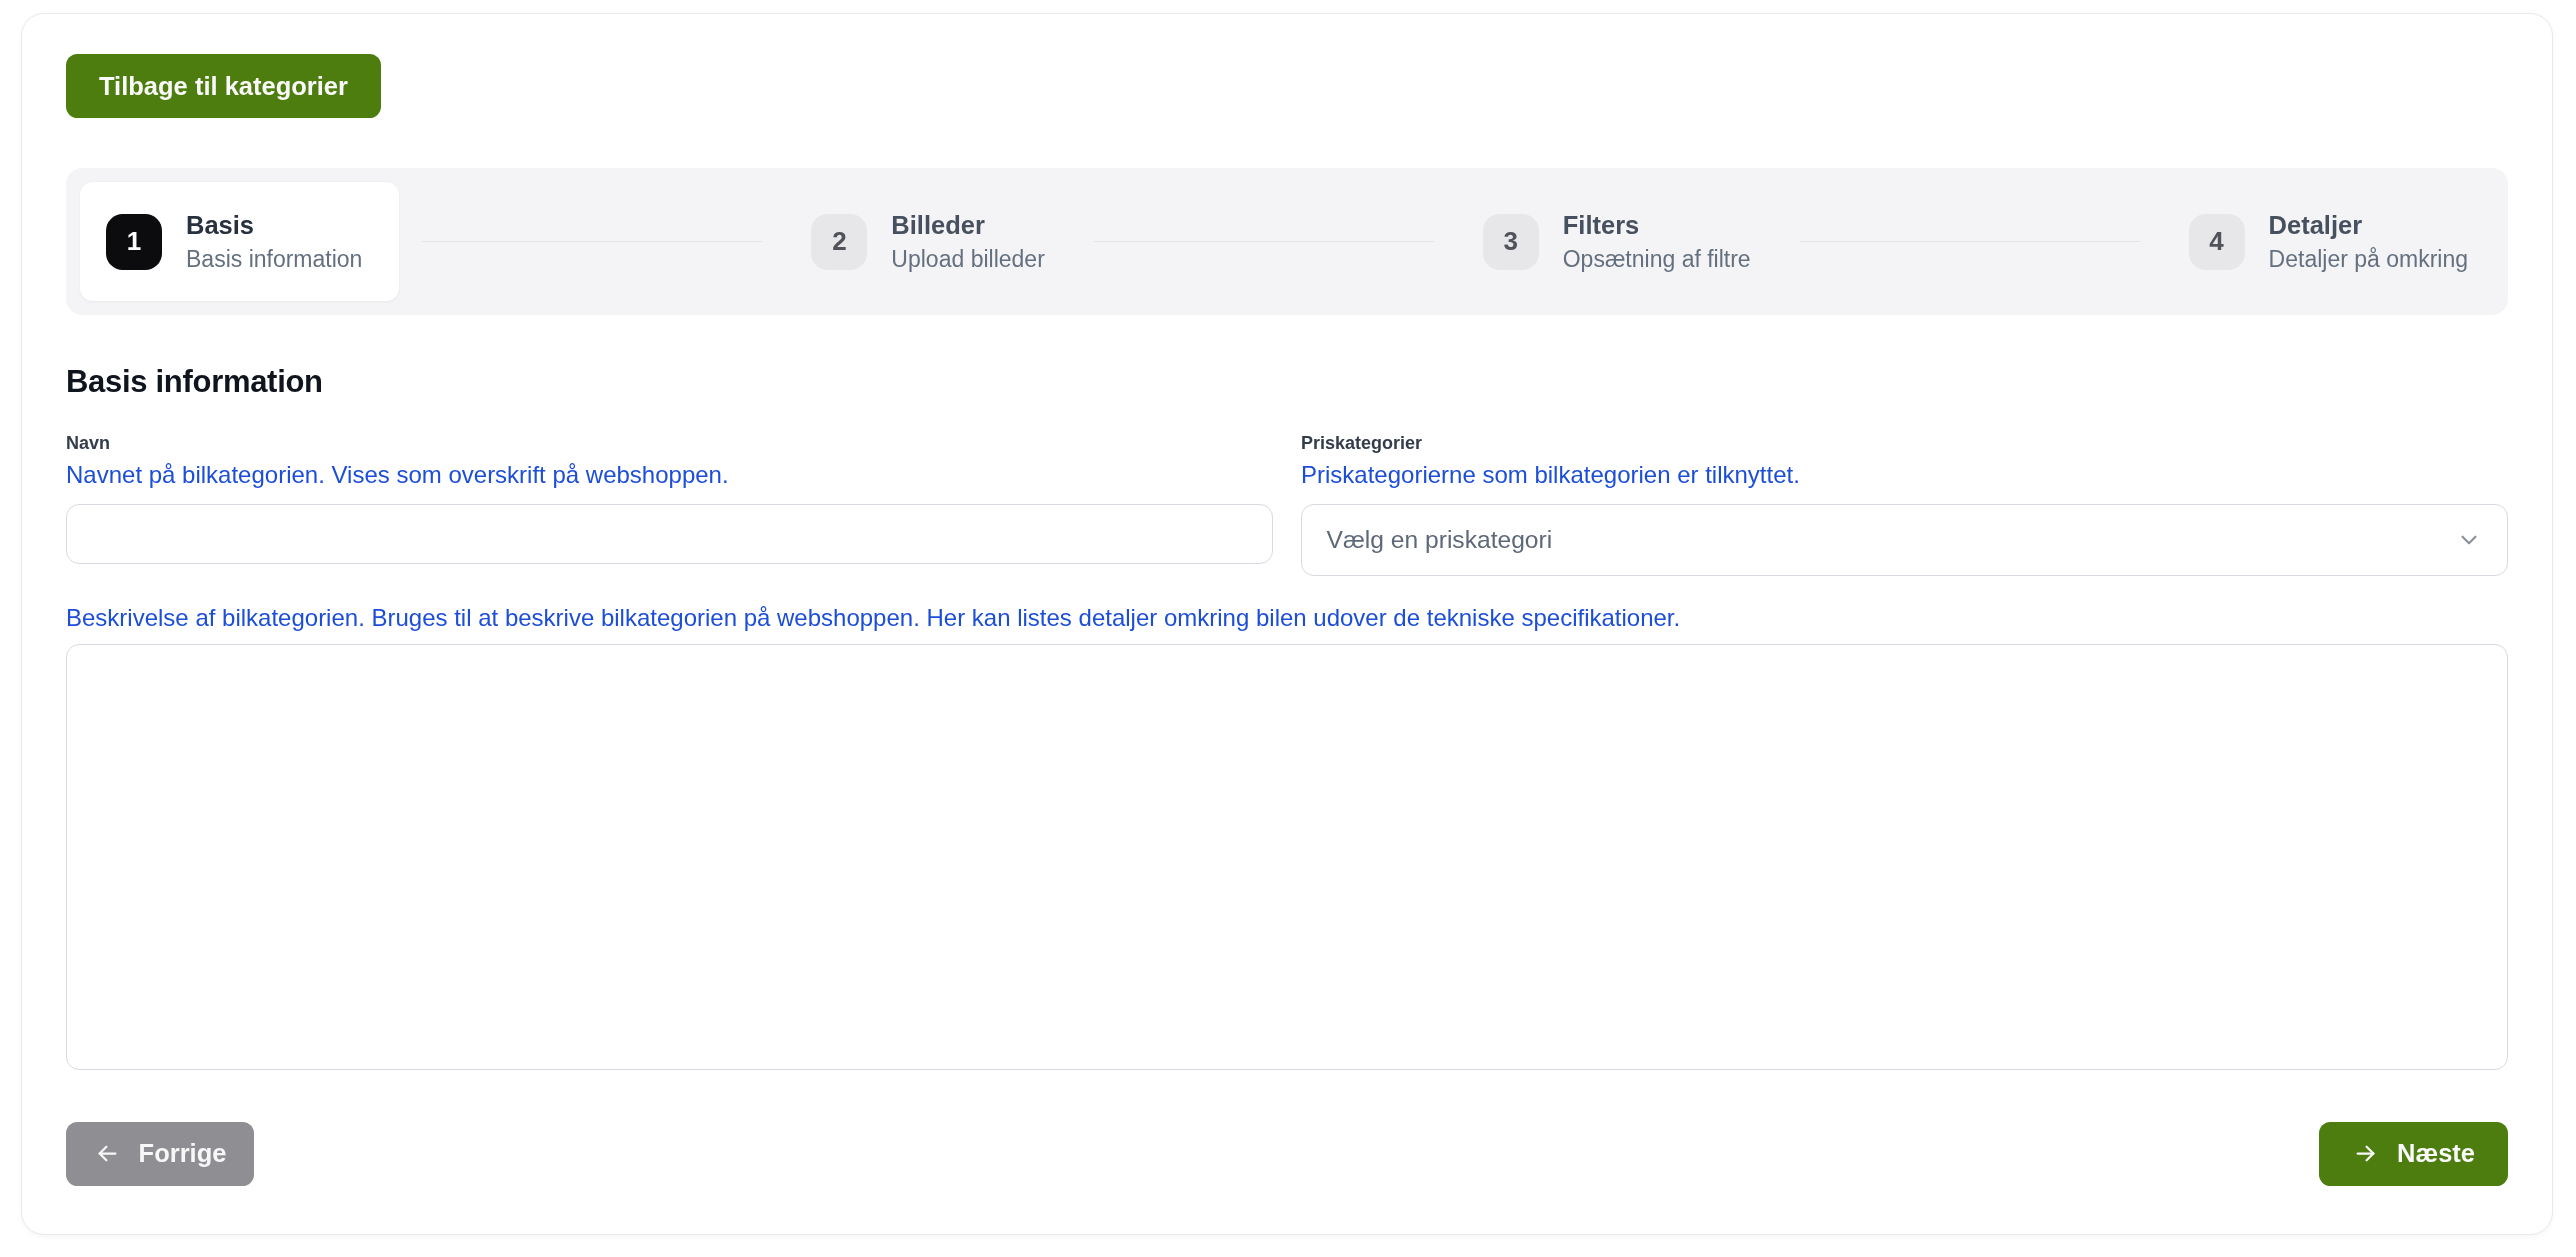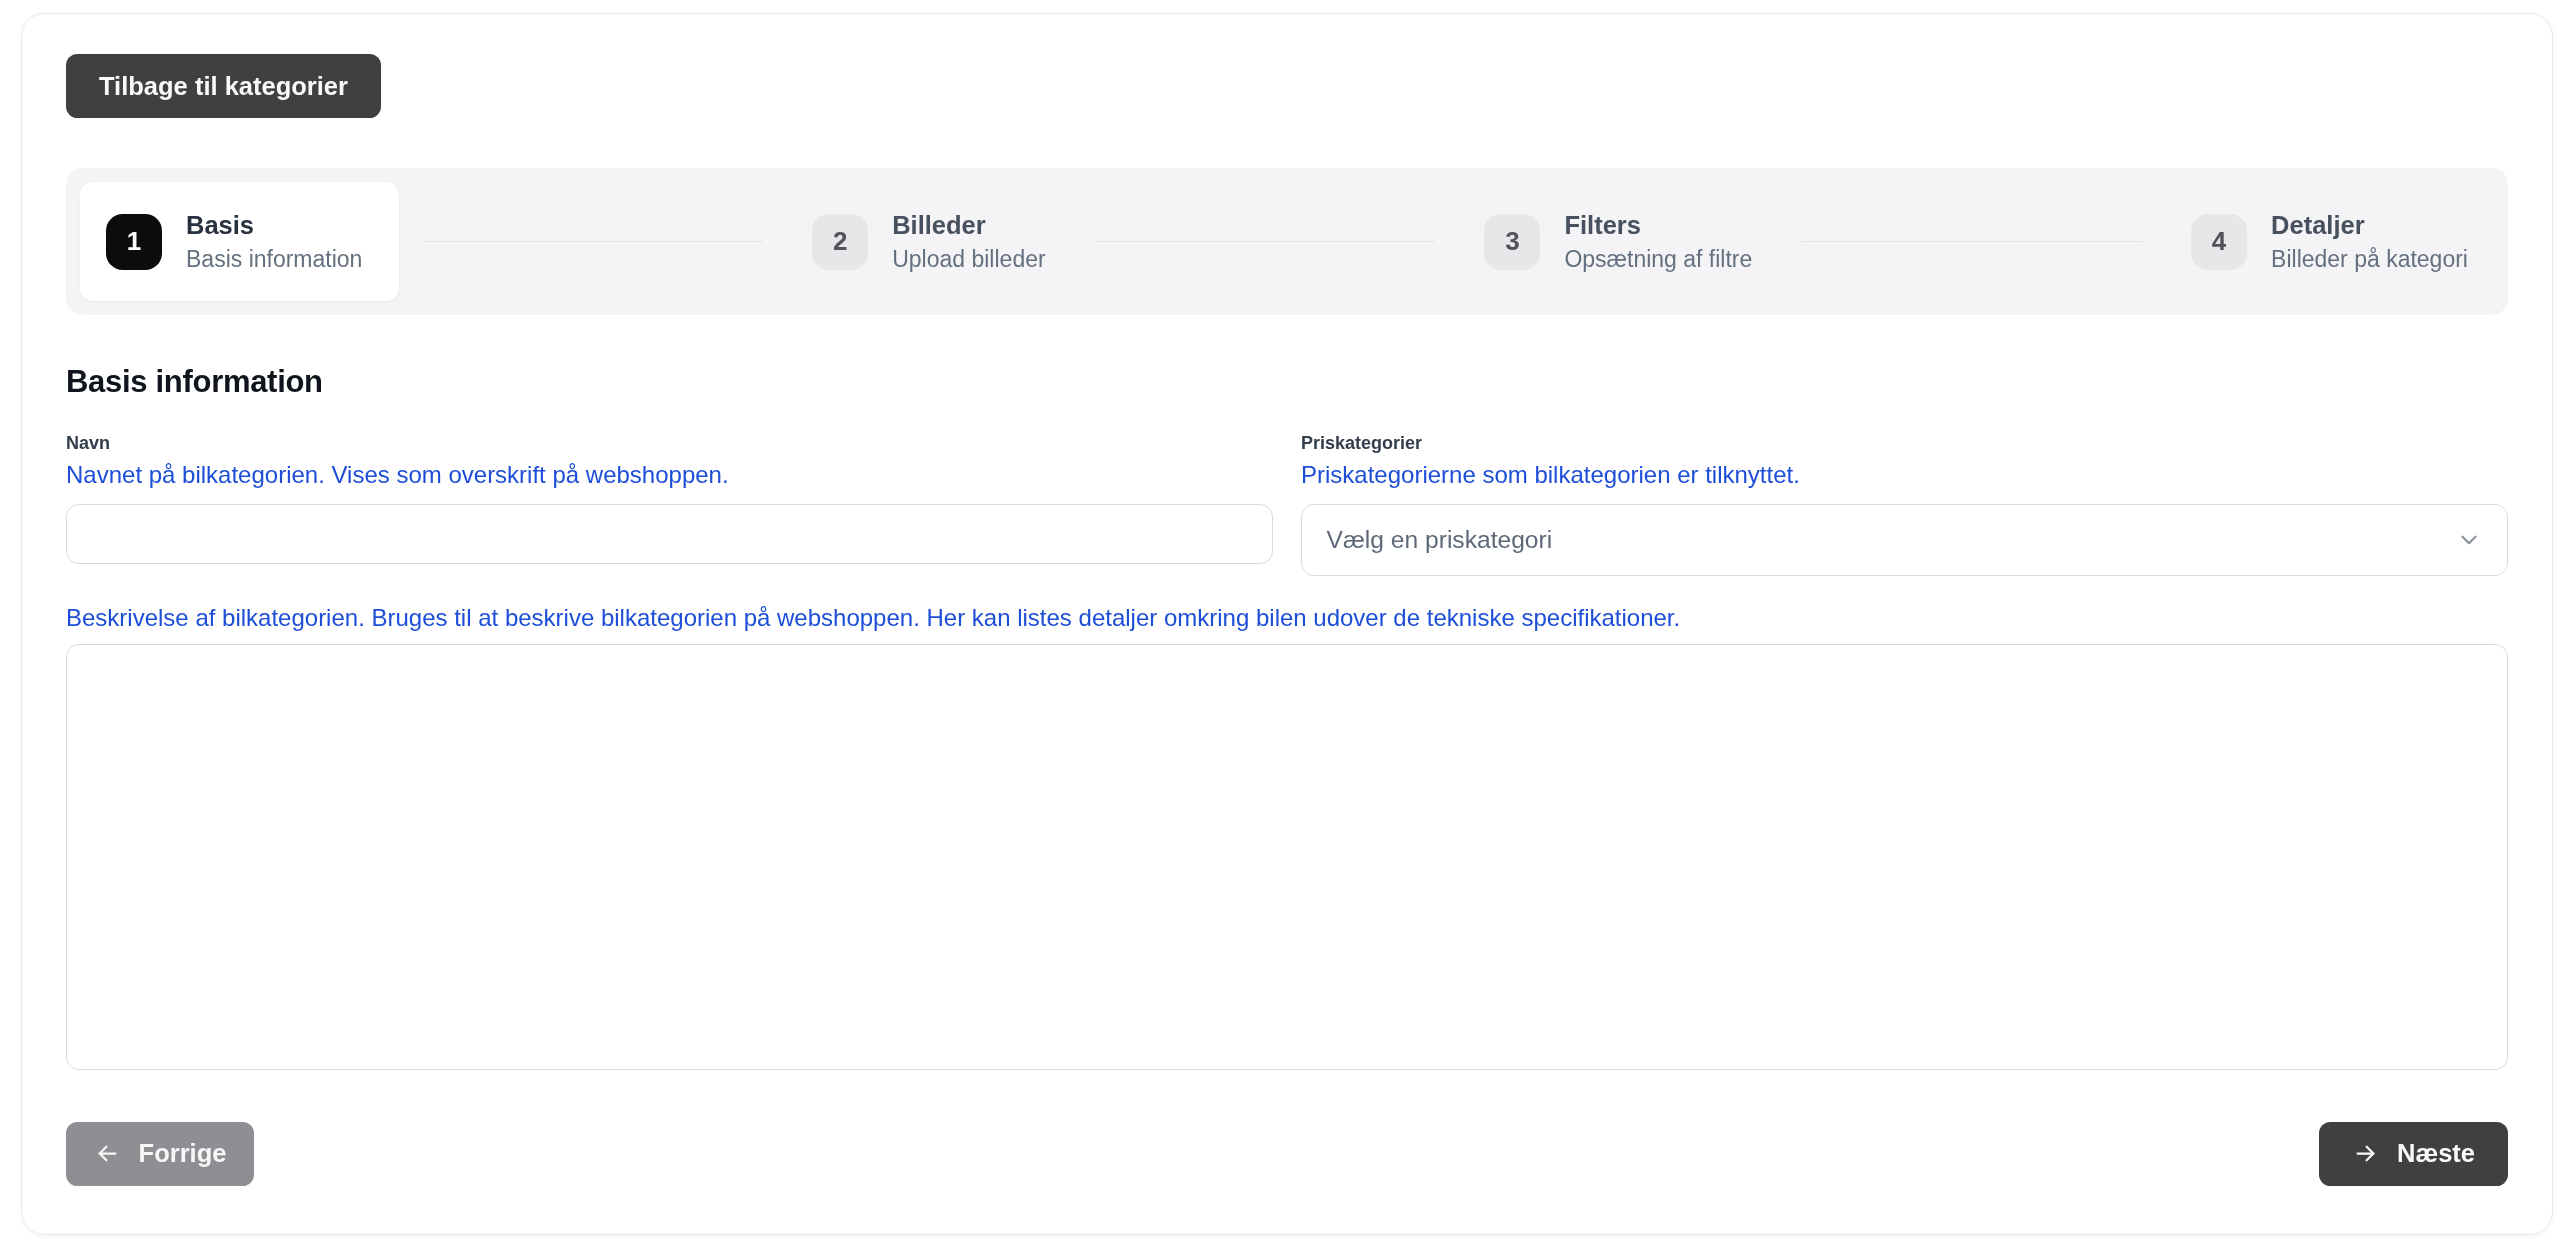--- a/index.html
+++ b/index.html
@@ -42,21 +42,21 @@
     gap: 17.6px;
     border: none;
     border-radius: 11.4px;
     font-family: inherit;
     font-size: 25.5px;
     font-weight: 600;
     cursor: pointer;
     white-space: nowrap;
   }
   .btn-dark {
-    background: #404040;
+    background: #4d7c0f;
     color: #fafafa;
     height: 64px;
     padding: 0 33px;
   }
   .btn-muted {
     background: #8e8e93;
     color: #f7f7f8;
     height: 64px;
     padding: 0 28px;
   }
@@ -246,21 +246,21 @@
         <div class="step-subtitle">Opsætning af filtre</div>
       </div>
     </div>
 
     <div class="step-connector"></div>
 
     <div class="step">
       <div class="step-badge">4</div>
       <div class="step-texts">
         <div class="step-title">Detaljer</div>
-        <div class="step-subtitle">Billeder på kategori</div>
+        <div class="step-subtitle">Detaljer på omkring</div>
       </div>
     </div>
 
   </div>
 
   <h2 class="section-heading">Basis information</h2>
 
   <div class="form-grid">
 
     <div class="field">

